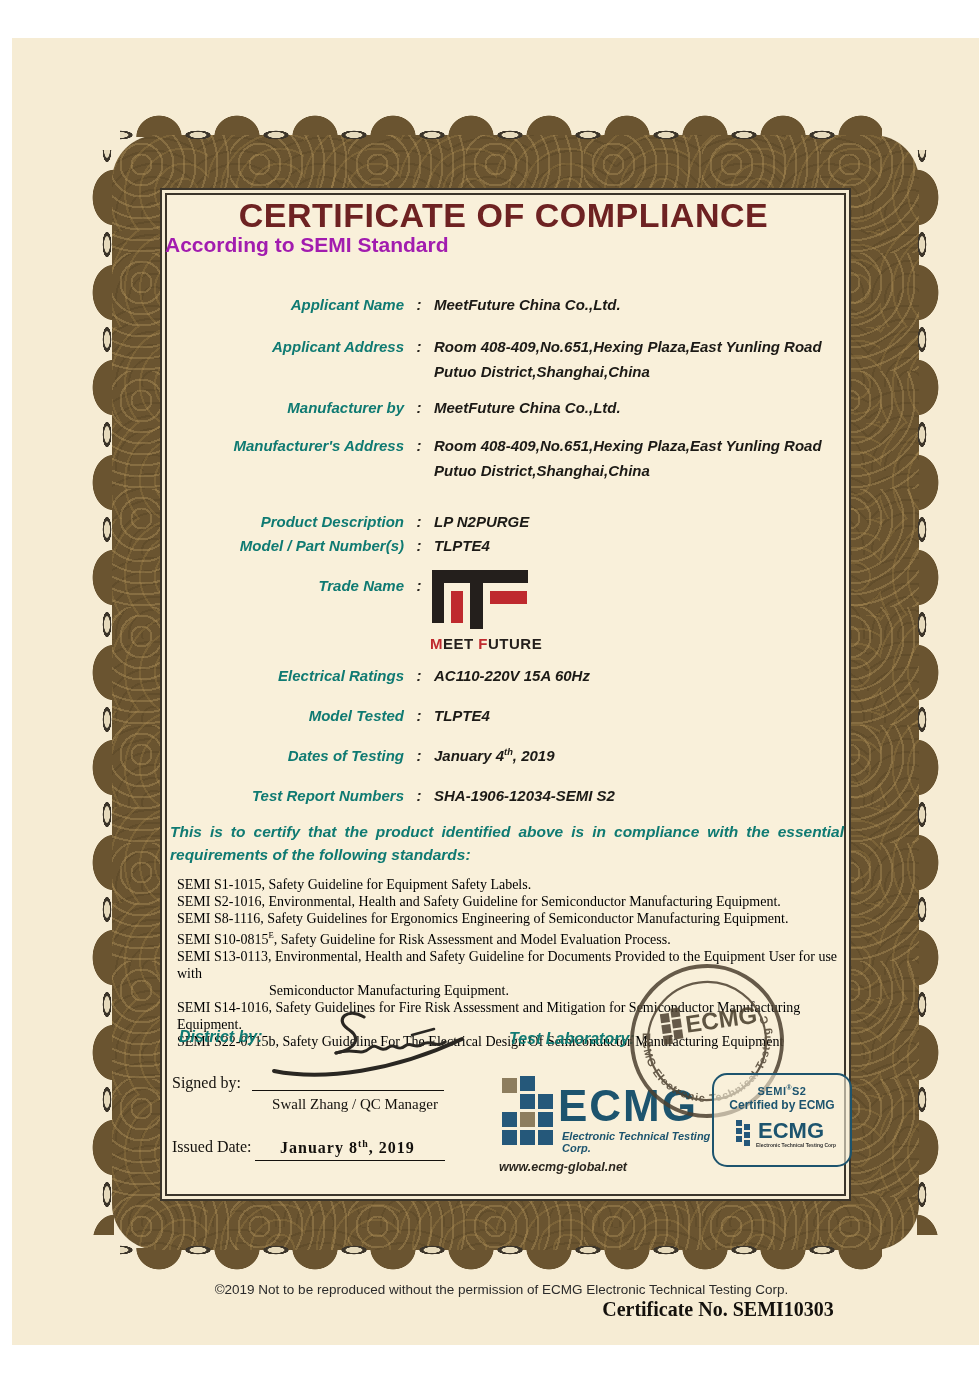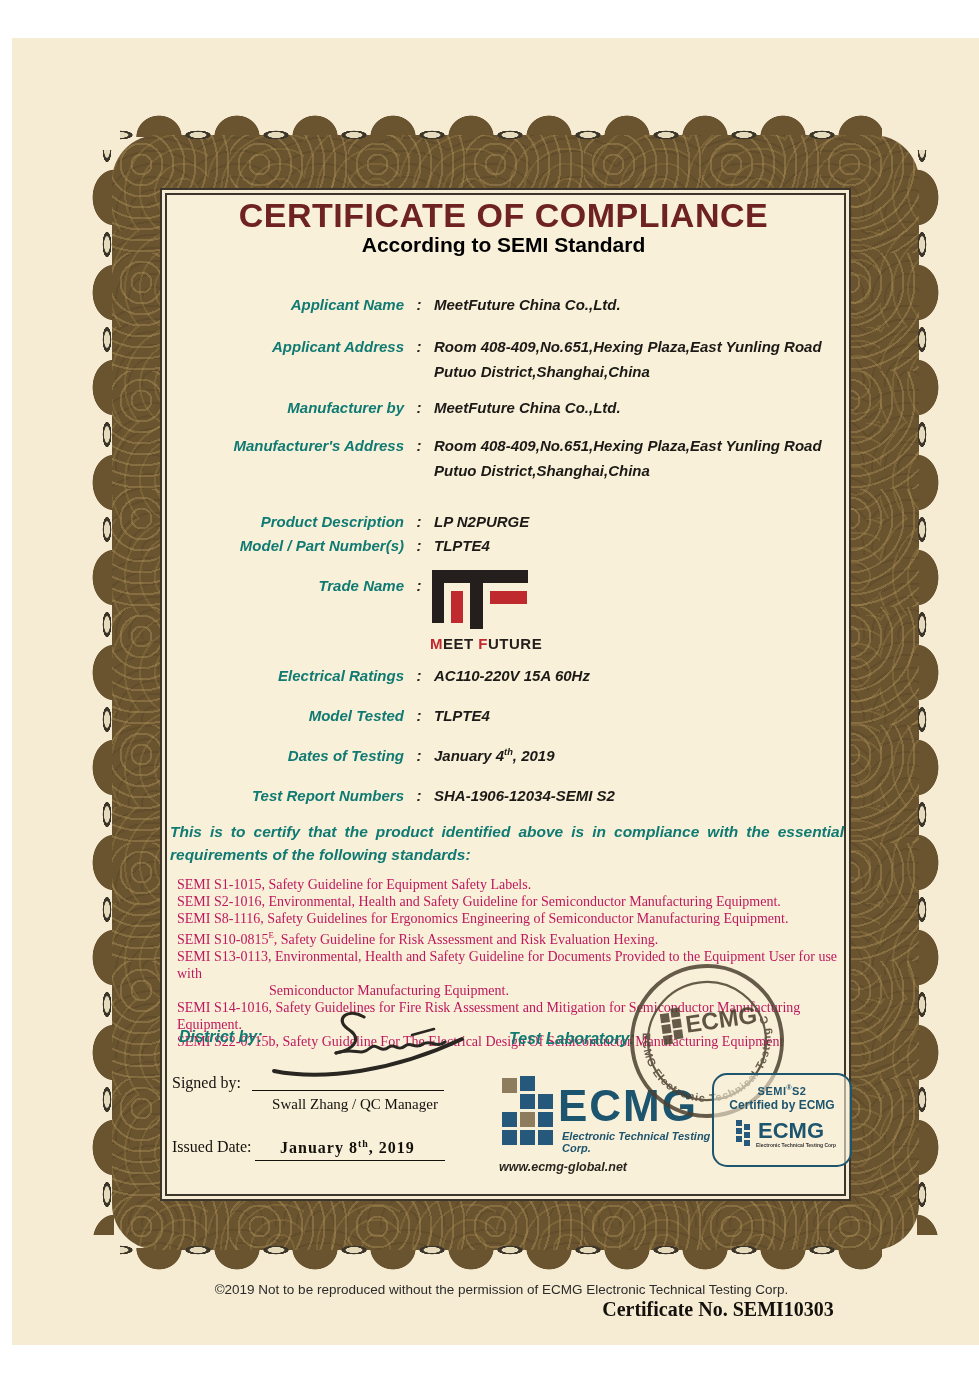--- a/index.html
+++ b/index.html
@@ -38,22 +38,22 @@
      background-size:14px 95px;background-repeat:repeat-y;background-position:0 47px;}
   .orn-left{left:88px;} .orn-right{left:903px;}
 
   
   .sheet{position:absolute;left:153px;top:193px;width:677px;height:999px;
          background:#f9f0da;border:2px solid #3b352b;
          box-shadow:0 0 0 3px #f6ecd4, 0 0 0 5px #3b352b;}
 
   .title{position:absolute;left:153px;top:196px;width:677px;text-align:center;
          font-size:34px;font-weight:bold;color:#6e2222;letter-spacing:.5px;}
-  .subtitle{position:absolute;left:153px;top:233px;width:677px;text-align:center;
-         font-size:21px;font-weight:bold;color:#000000;}
+  .subtitle{position:absolute;left:153px;top:233px;width:677px;
+         font-size:21px;font-weight:bold;color:#a21caf;}
 
   .frow{position:absolute;left:160px;width:665px;display:flex;align-items:flex-start;
         font-size:15px;font-style:italic;font-weight:bold;line-height:1.25;}
   .flabel{width:232px;text-align:right;color:#0f7a72;flex:none;}
   .fcolon{width:30px;text-align:center;color:#26221c;flex:none;}
   .fvalue{color:#1c1a16;}
   .fvalue .l2{display:block;margin-top:6px;}
   sup{font-size:.62em;}
 
   
@@ -65,21 +65,21 @@
   .mf-mid {left:38px;top:13px;width:13px;height:46px;background:#241f1c;}
   .mf-redh{left:58px;top:21px;width:37px;height:13px;background:#bf2a2e;}
   .mfword{position:absolute;left:418px;top:635px;font-size:15px;font-weight:bold;
           letter-spacing:.5px;color:#241f1c;}
   .mfword .red{color:#bf2a2e;}
 
   .statement{position:absolute;left:158px;top:820px;width:674px;text-align:justify;
              font-size:15.5px;font-style:italic;font-weight:bold;color:#0f7a72;line-height:1.5;}
 
   .standards{position:absolute;left:165px;top:876px;width:668px;
-             font-family:"Liberation Serif",serif;font-size:14px;color:#be185d;line-height:17px;}
+             font-family:"Liberation Serif",serif;font-size:14px;color:#000000;line-height:17px;}
   .standards .wrap2{padding-left:92px;}
 
   .lab{font-size:16px;font-style:italic;font-weight:bold;color:#0f7a72;position:absolute;}
   .serifb{font-family:"Liberation Serif",serif;font-weight:normal;color:#14110d;position:absolute;font-size:16px;}
 
   .sigline{position:absolute;left:240px;top:1090px;width:192px;border-top:1.6px solid #14110d;}
   .signername{position:absolute;left:248px;top:1096px;width:190px;text-align:center;
               font-family:"Liberation Serif",serif;font-size:15px;color:#14110d;}
   .dateline{position:absolute;left:243px;top:1160px;width:190px;border-top:1.6px solid #14110d;}
   .issuedval{position:absolute;left:268px;top:1138px;font-family:"Liberation Serif",serif;
@@ -198,21 +198,21 @@
     <div class="mf-redh"></div>
   </div>
   <div class="mfword"><span class="red">M</span><span>EET</span>&nbsp;<span class="red">F</span><span>UTURE</span></div>
 
   <div class="statement">This is to certify that the product identified above is in compliance with the essential requirements of the following standards:</div>
 
   <div class="standards">
     <div>SEMI S1-1015, Safety Guideline for Equipment Safety Labels.</div>
     <div>SEMI S2-1016, Environmental, Health and Safety Guideline for Semiconductor Manufacturing Equipment.</div>
     <div>SEMI S8-1116, Safety Guidelines for Ergonomics Engineering of Semiconductor Manufacturing Equipment.</div>
-    <div><span>SEMI S10-0815</span><sup>E</sup><span>, Safety Guideline for Risk Assessment and Risk Evaluation Hexing.</span></div>
+    <div><span>SEMI S10-0815</span><sup>E</sup><span>, Safety Guideline for Risk Assessment and Model Evaluation Process.</span></div>
     <div>SEMI S13-0113, Environmental, Health and Safety Guideline for Documents Provided to the Equipment User for use with</div>
     <div class="wrap2">Semiconductor Manufacturing Equipment.</div>
     <div>SEMI S14-1016, Safety Guidelines for Fire Risk Assessment and Mitigation for Semiconductor Manufacturing Equipment.</div>
     <div>SEMI S22-0715b, Safety Guideline For The Electrical Design Of Semiconductor Manufacturing Equipment</div>
   </div>
 
   <div class="lab" style="left:167px;top:1028px">District by:</div>
   <div class="lab" style="left:497px;top:1030px">Test Laboratory:</div>
 
   <svg class="sig" style="position:absolute;left:252px;top:1005px" width="210" height="82" viewBox="0 0 210 82">

